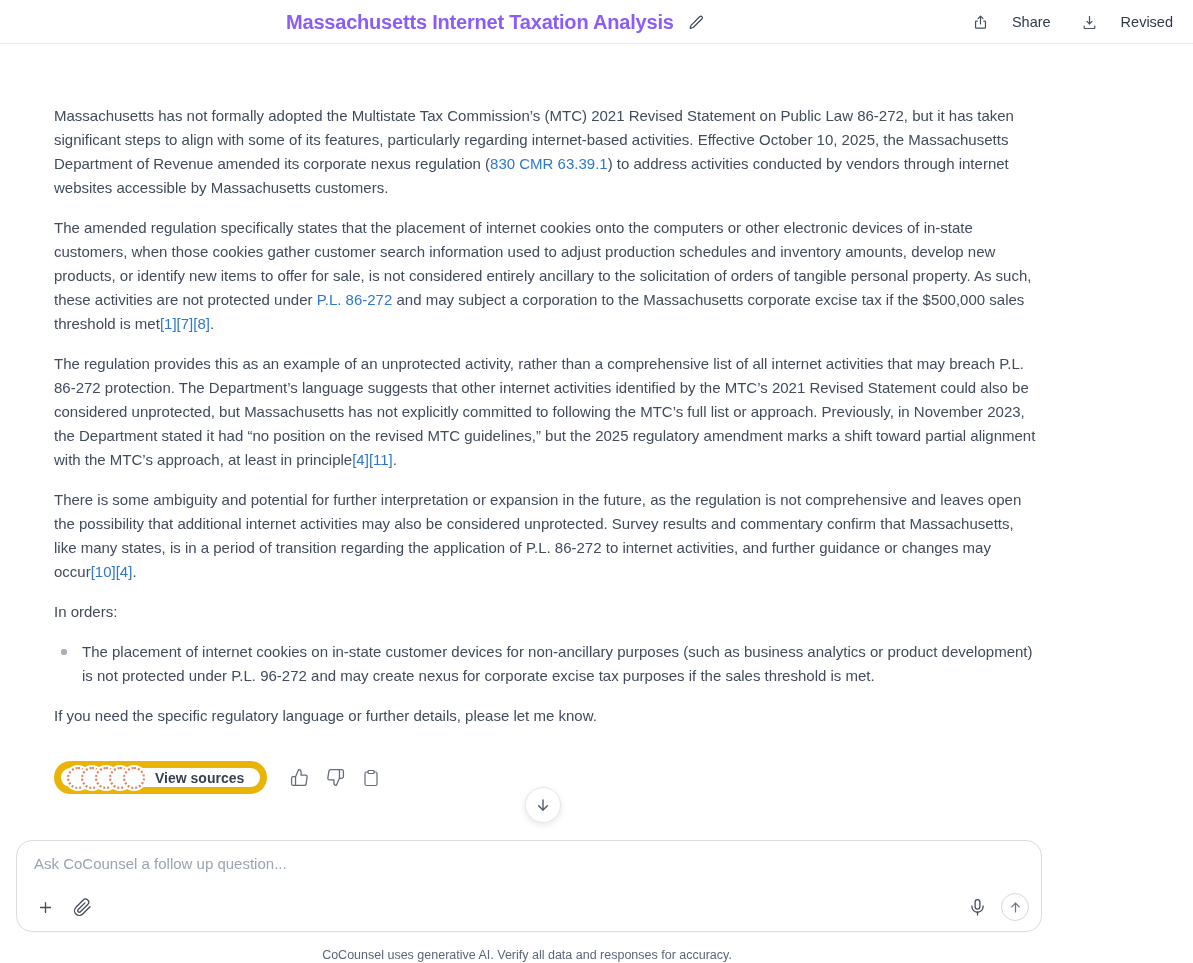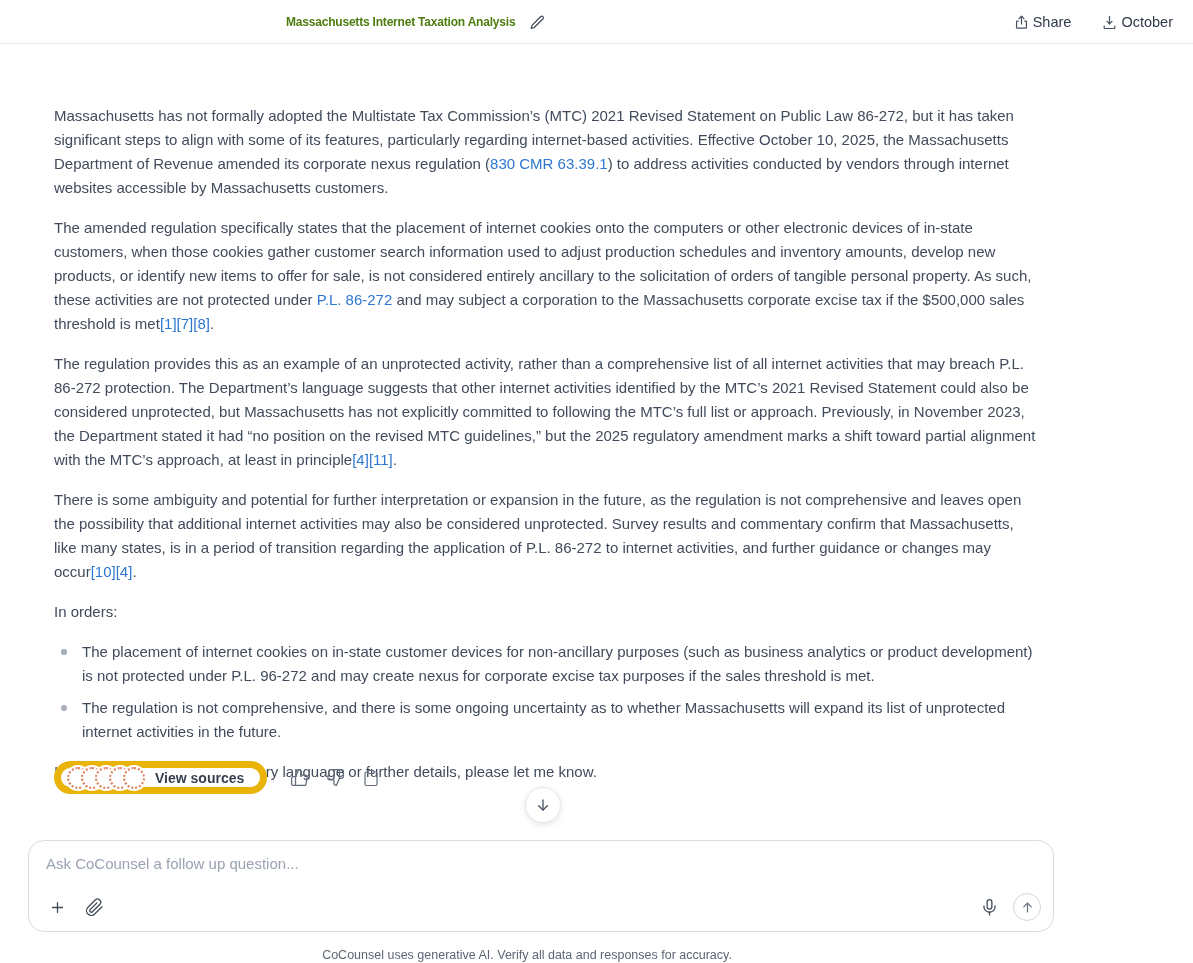--- a/index.html
+++ b/index.html
@@ -16,30 +16,30 @@
   
   .header {
     position:absolute; top:0; left:0; right:0; height:44px;
     background:#fff; border-bottom:1px solid #e7e9ee;
   }
   .header-center {
     position:absolute; left:286px; top:0; height:44px;
     display:flex; align-items:center; gap:14px;
   }
   .doc-title {
-    font-size:12px; font-weight:bold; color:#4d7c0f; letter-spacing:-0.2px;
+    font-size:20px; font-weight:bold; color:#8b5cf6; letter-spacing:-0.2px;
     white-space:nowrap;
   }
   .edit-btn { cursor:pointer; color:#3c4654; display:flex; align-items:center; }
   .header-actions {
     position:absolute; right:10px; top:0; height:44px;
     display:flex; align-items:center; gap:10px;
   }
   .action-btn {
-    display:flex; align-items:center; gap:3px;
+    display:flex; align-items:center; gap:23px;
     padding:6px 10px; border-radius:6px; cursor:pointer;
     font-size:14.5px; color:#2f3948; background:transparent;
   }
   .action-btn .ic { color:#454f5e; }
 
   
   .content {
     position:absolute; left:54px; top:62px; width:982px;
     font-size:15px; line-height:24px; color:#414b5c;margin-top:42px;
   }
@@ -82,21 +82,21 @@
   .scroll-down {
     position:absolute; left:525px; top:787px; width:36px; height:36px;
     border-radius:50%; background:#fff; border:1px solid #e4e7ec;
     box-shadow:0 2px 6px rgba(16,24,40,0.10);
     display:flex; align-items:center; justify-content:center;
     color:#4a5462; cursor:pointer;
   }
 
   
   .composer {
-    position:absolute; left:28px; top:840px; width:1026px; height:92px;
+    position:absolute; left:16px; top:840px; width:1026px; height:92px;
     border:1px solid #d8dce3; border-radius:16px; background:#fff;
   }
   .composer textarea {
     border:none; outline:none; resize:none; background:transparent;
     width:calc(100% - 34px); margin:13px 17px 0 17px; height:34px;
     font-family:"Liberation Sans", sans-serif;
     font-size:15px; line-height:20px; color:#1f2937; padding:0;
   }
   .composer textarea::placeholder { color:#9aa3b2; }
   .composer-bottom {
@@ -147,35 +147,34 @@
       <span>Share</span>
     </div>
     <div class="action-btn">
       <span class="ic">
         <svg width="17" height="17" viewBox="0 0 24 24" fill="none" stroke="currentColor" stroke-width="1.7" stroke-linecap="round" stroke-linejoin="round">
             <path d="M12 3.5V14"></path>
             <path d="M8.5 10.5 12 14l3.5-3.5"></path>
             <path d="M4.5 17v2.5a1 1 0 0 0 1 1h13a1 1 0 0 0 1-1V17"></path>
           </svg>
       </span>
-      <span>October</span>
+      <span>Revised</span>
     </div>
   </div>
 </div>
 
 <div class="content">
     <p><span>Massachusetts has not formally adopted the Multistate Tax Commission’s (MTC) 2021 Revised Statement on Public Law 86-272, but it has taken significant steps to align with some of its features, particularly regarding internet-based activities. Effective October 10, 2025, the Massachusetts Department of Revenue amended its corporate nexus regulation (</span><a class="link">830 CMR 63.39.1</a><span>) to address activities conducted by vendors through internet websites accessible by Massachusetts customers.</span></p>
     <p><span>The amended regulation specifically states that the placement of internet cookies onto the computers or other electronic devices of in-state customers, when those cookies gather customer search information used to adjust production schedules and inventory amounts, develop new products, or identify new items to offer for sale, is not considered entirely ancillary to the solicitation of orders of tangible personal property. As such, these activities are not protected under </span><a class="link">P.L. 86-272</a><span> and may subject a corporation to the Massachusetts corporate excise tax if the $500,000 sales threshold is met</span><a class="link">[1][7][8]</a><span>.</span></p>
     <p><span>The regulation provides this as an example of an unprotected activity, rather than a comprehensive list of all internet activities that may breach P.L. 86-272 protection. The Department’s language suggests that other internet activities identified by the MTC’s 2021 Revised Statement could also be considered unprotected, but Massachusetts has not explicitly committed to following the MTC’s full list or approach. Previously, in November 2023, the Department stated it had “no position on the revised MTC guidelines,” but the 2025 regulatory amendment marks a shift toward partial alignment with the MTC’s approach, at least in principle</span><a class="link">[4][11]</a><span>.</span></p>
     <p><span>There is some ambiguity and potential for further interpretation or expansion in the future, as the regulation is not comprehensive and leaves open the possibility that additional internet activities may also be considered unprotected. Survey results and commentary confirm that Massachusetts, like many states, is in a period of transition regarding the application of P.L. 86-272 to internet activities, and further guidance or changes may occur</span><a class="link">[10][4]</a><span>.</span></p>
     <p><span>In orders:</span></p>
     <div class="bullet-list">
       <div class="bullet-item"><span class="bullet-dot"></span></div>
       <div class="bullet-item"><span class="bullet-dot"></span><span><span>The placement of internet cookies on in-state customer devices for non-ancillary purposes (such as business analytics or product development) is not protected under P.L. 96-272 and may create nexus for corporate excise tax purposes if the sales threshold is met.</span></span></div>
-      <div class="bullet-item"><span class="bullet-dot"></span><span><span>The regulation is not comprehensive, and there is some ongoing uncertainty as to whether Massachusetts will expand its list of unprotected internet activities in the future.</span></span></div>
     </div>
     <p><span>If you need the specific regulatory language or further details, please let me know.</span></p>
   </div>
 
 <div class="feedback-row">
   <div class="view-sources">
     <span class="avatars">
         <span class="avatar"></span>
         <span class="avatar"></span>
         <span class="avatar"></span>

